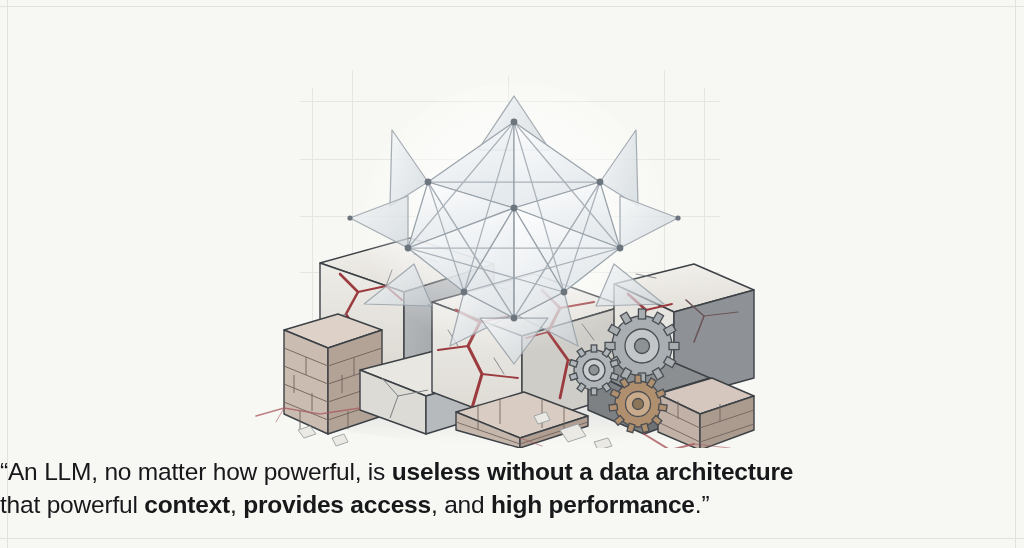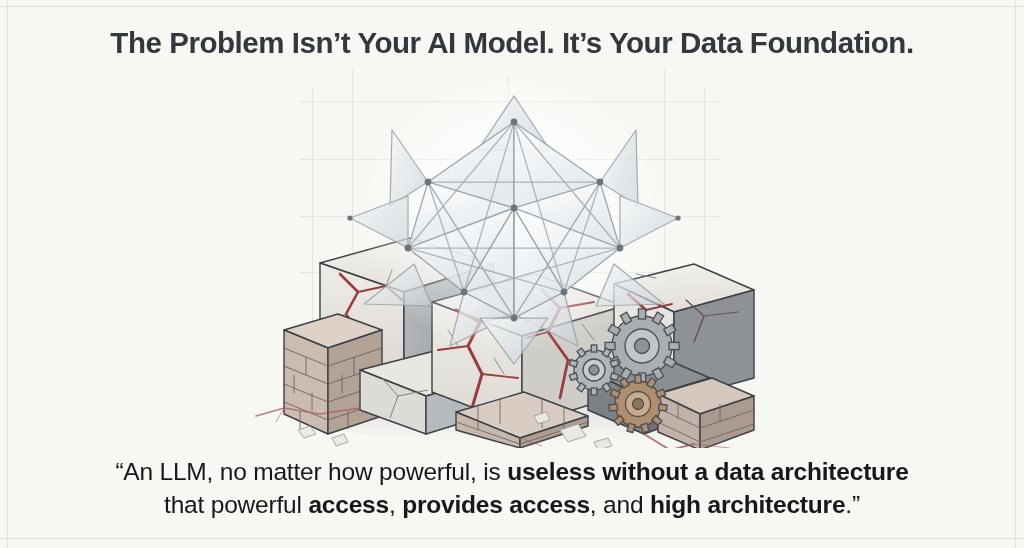--- a/index.html
+++ b/index.html
@@ -37,21 +37,20 @@
 
   
   .art{
     position:absolute; left:242px; top:78px; width:560px; height:370px;
   }
   .art svg{ display:block; width:100%; height:100%; }
 
   
   .caption{
     position:absolute; left:0; top:455px; width:1024px;
-    text-align:center;
     font-size:24.5px; line-height:33px;
     color:#16181a;
     letter-spacing:-0.2px;
   }
   .caption b{ font-weight:bold; }
   .caption .ln{ display:block; white-space:nowrap; }
 </style>
 </head>
 <body>
 
@@ -65,21 +64,20 @@
   <div class="grid-line grid-v" style="left:312px; top:88px;  height:300px;"></div>
   <div class="grid-line grid-v" style="left:352px; top:70px;  height:318px;"></div>
   <div class="grid-line grid-v" style="left:664px; top:70px;  height:318px;"></div>
   <div class="grid-line grid-v" style="left:704px; top:88px;  height:300px;"></div>
   <div class="grid-line grid-v" style="left:508px; top:76px;  height:120px;"></div>
   <div class="grid-line grid-h" style="left:300px; top:101px; width:420px;"></div>
   <div class="grid-line grid-h" style="left:300px; top:159px; width:420px;"></div>
   <div class="grid-line grid-h" style="left:300px; top:216px; width:420px;"></div>
   <div class="grid-line grid-h" style="left:300px; top:272px; width:420px;"></div>
 
-  <div class="title">The Problem Isn’t Your AI Model. It’s Your Data Foundation.</div>
 
   <div class="art">
     <svg viewBox="0 0 560 370" xmlns="http://www.w3.org/2000/svg" aria-hidden="true">
       <defs>
         <linearGradient id="polyA" x1="0" y1="0" x2="0.4" y2="1">
           <stop offset="0" stop-color="#ffffff" stop-opacity="0.96"></stop>
           <stop offset="1" stop-color="#dfe5ea" stop-opacity="0.80"></stop>
         </linearGradient>
         <linearGradient id="polyB" x1="0" y1="0" x2="1" y2="0.8">
           <stop offset="0" stop-color="#f6f8fa" stop-opacity="0.92"></stop>
@@ -353,17 +351,17 @@
         </g>
       </g>
     </svg>
   </div>
 
   <div class="caption">
     <span class="ln">
       <span>“An LLM, no matter how powerful, is </span><b>useless without a data architecture</b>
     </span>
     <span class="ln">
-      <span>that powerful </span><b>access</b><span>, </span><b>provides access</b><span>, and </span><b>high architecture</b><span>.”</span>
+      <span>that powerful </span><b>context</b><span>, </span><b>provides access</b><span>, and </span><b>high performance</b><span>.”</span>
     </span>
   </div>
 
 </div>
 
 </body></html>

